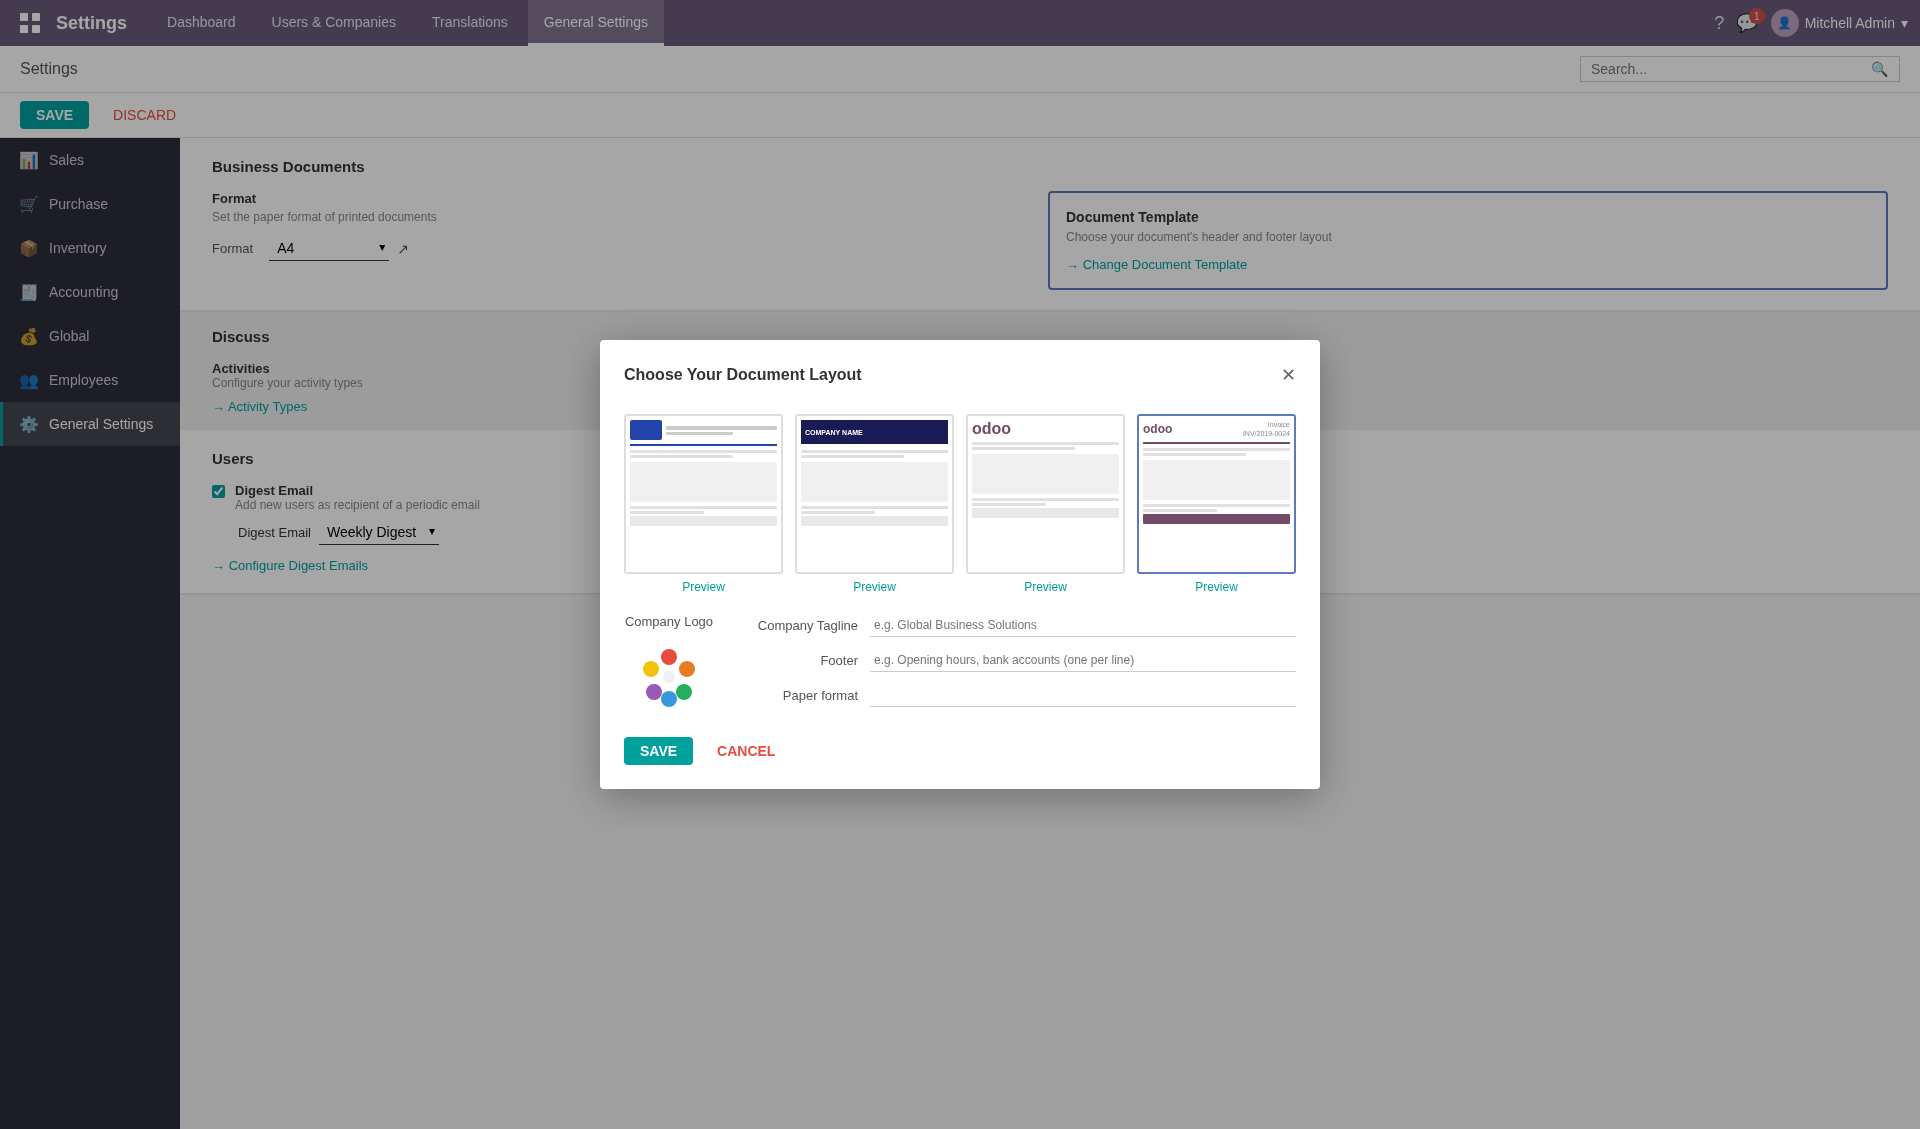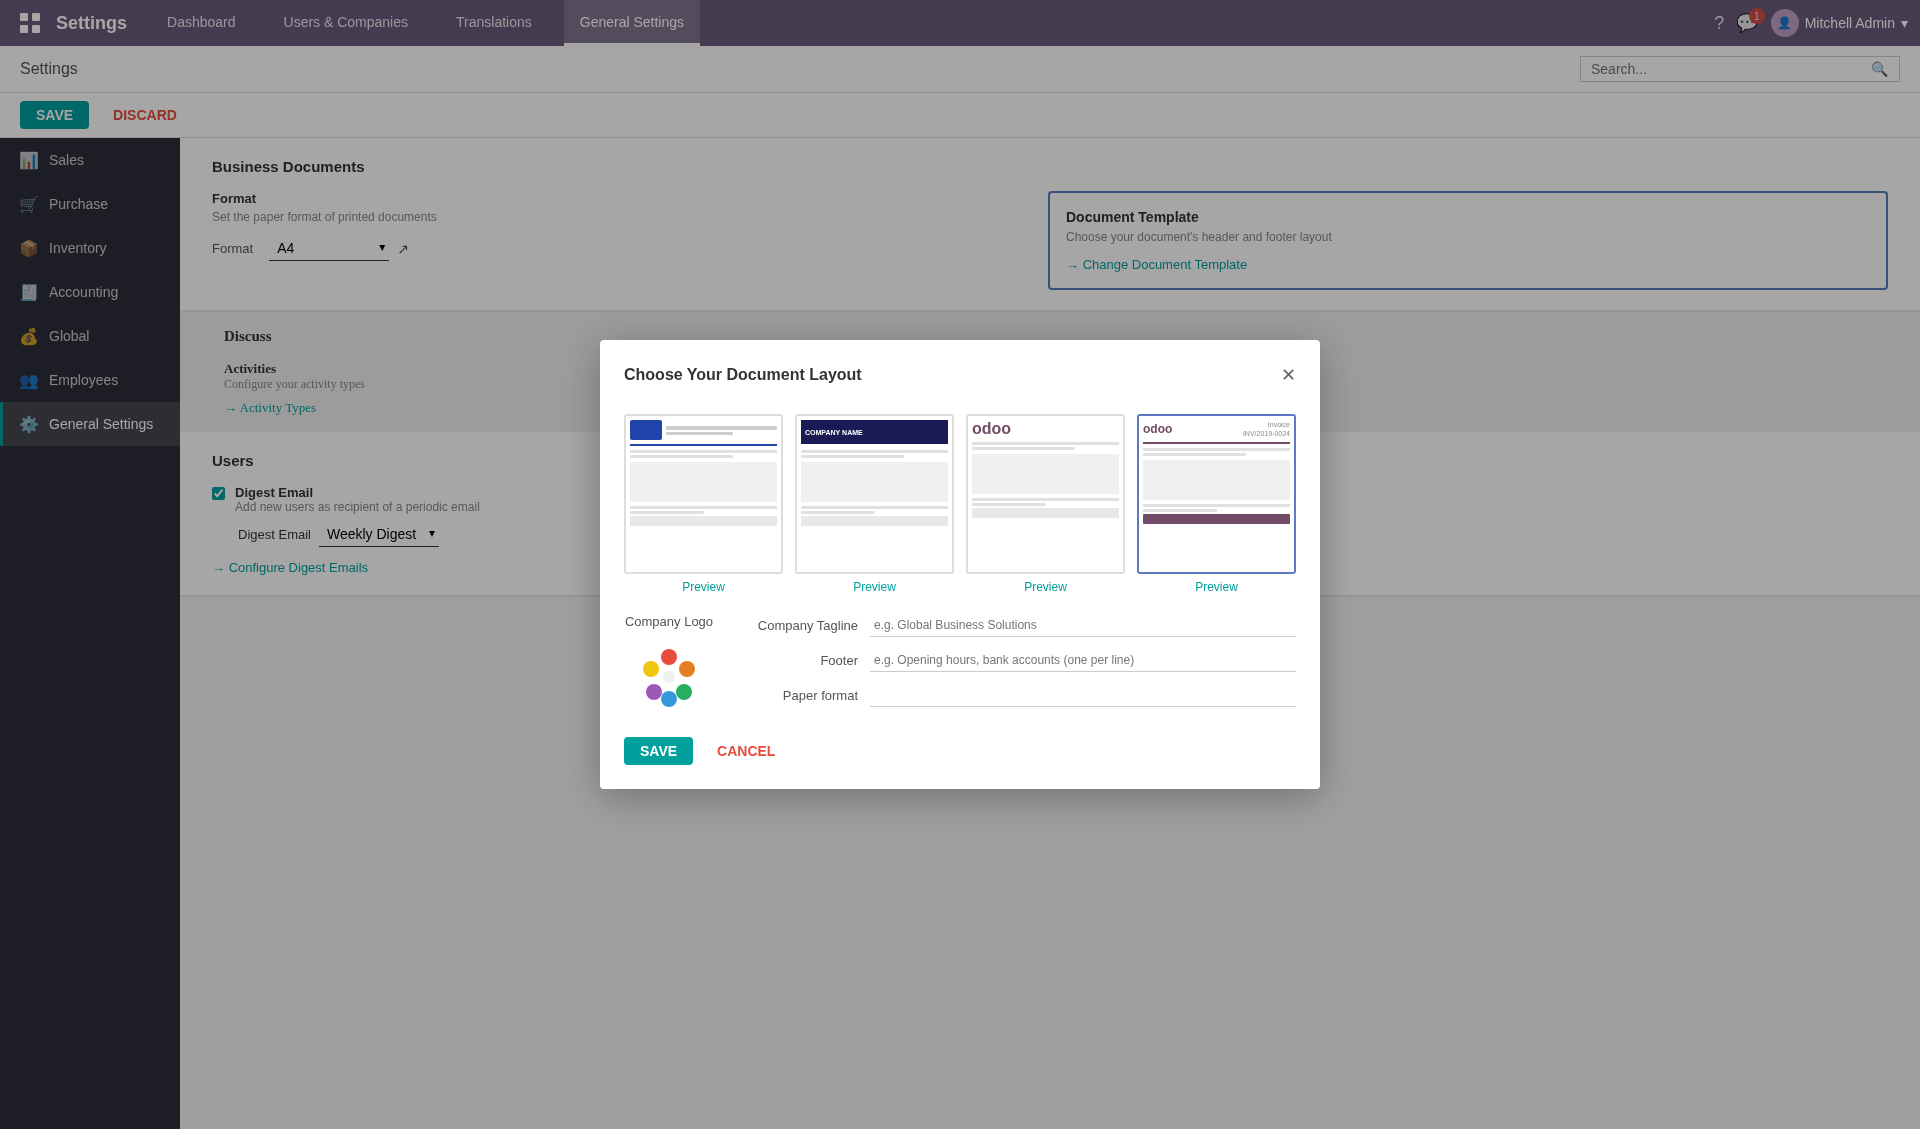--- a/index.html
+++ b/index.html
@@ -16,21 +16,21 @@
       gap: 0;
     }
     .top-nav .grid-icon {
       width: 36px; height: 36px; display: flex; align-items: center; justify-content: center;
       cursor: pointer; margin-right: 8px;
     }
     .top-nav .app-title {
       font-size: 18px; font-weight: 600; color: white; margin-right: 24px;
     }
     .top-nav .nav-links {
-      display: flex; gap: 16px; flex: 1;
+      display: flex; gap: 4px; flex: 1;
     }
     .top-nav .nav-link {
       padding: 0 16px; height: 46px; display: flex; align-items: center;
       color: rgba(255,255,255,0.85); font-size: 14px; cursor: pointer;
       border-bottom: 3px solid transparent;
     }
     .top-nav .nav-link.active {
       background: rgba(255,255,255,0.15);
       border-bottom: 3px solid white;
       color: white;
@@ -85,21 +85,21 @@
       gap: 8px;
       border-bottom: 1px solid #e0e0e0;
     }
     .btn-save {
       background: #00a09d; color: white; border: none;
       padding: 6px 16px; border-radius: 4px; font-size: 14px; font-weight: 600;
       cursor: pointer;
     }
     .btn-discard {
       background: white; color: #e74c3c; border: none;
-      padding: 6px 16px; border-radius: 4px; font-size: 14px; font-weight: 700;
+      padding: 6px 16px; border-radius: 4px; font-size: 14px; font-weight: 400;
       cursor: pointer;
     }
 
     
     .main-layout {
       display: flex;
       height: calc(1129px - 46px - 44px - 42px);
       overflow: hidden;
     }
 
@@ -387,21 +387,21 @@
         <div class="doc-template-box">
           <div class="doc-template-title">Document Template</div>
           <div class="doc-template-desc">Choose your document's header and footer layout</div>
           <a class="teal-link">
             <span>→ </span><span>Change Document Template</span>
           </a>
         </div>
       </div>
     </div>
 
-    <div style="background:#f0f0f0; padding:16px 44px;font-family:Liberation Serif, serif;">
+    <div style="background:#f0f0f0; padding:16px 32px;">
       <div class="section-title">Discuss</div>
       <div class="activity-item">
         <div class="activity-label">Activities</div>
         <div class="activity-desc">Configure your activity types</div>
         <div style="margin-top:8px;">
           <a class="teal-link">
             <span>→ </span><span>Activity Types</span>
           </a>
         </div>
       </div>

